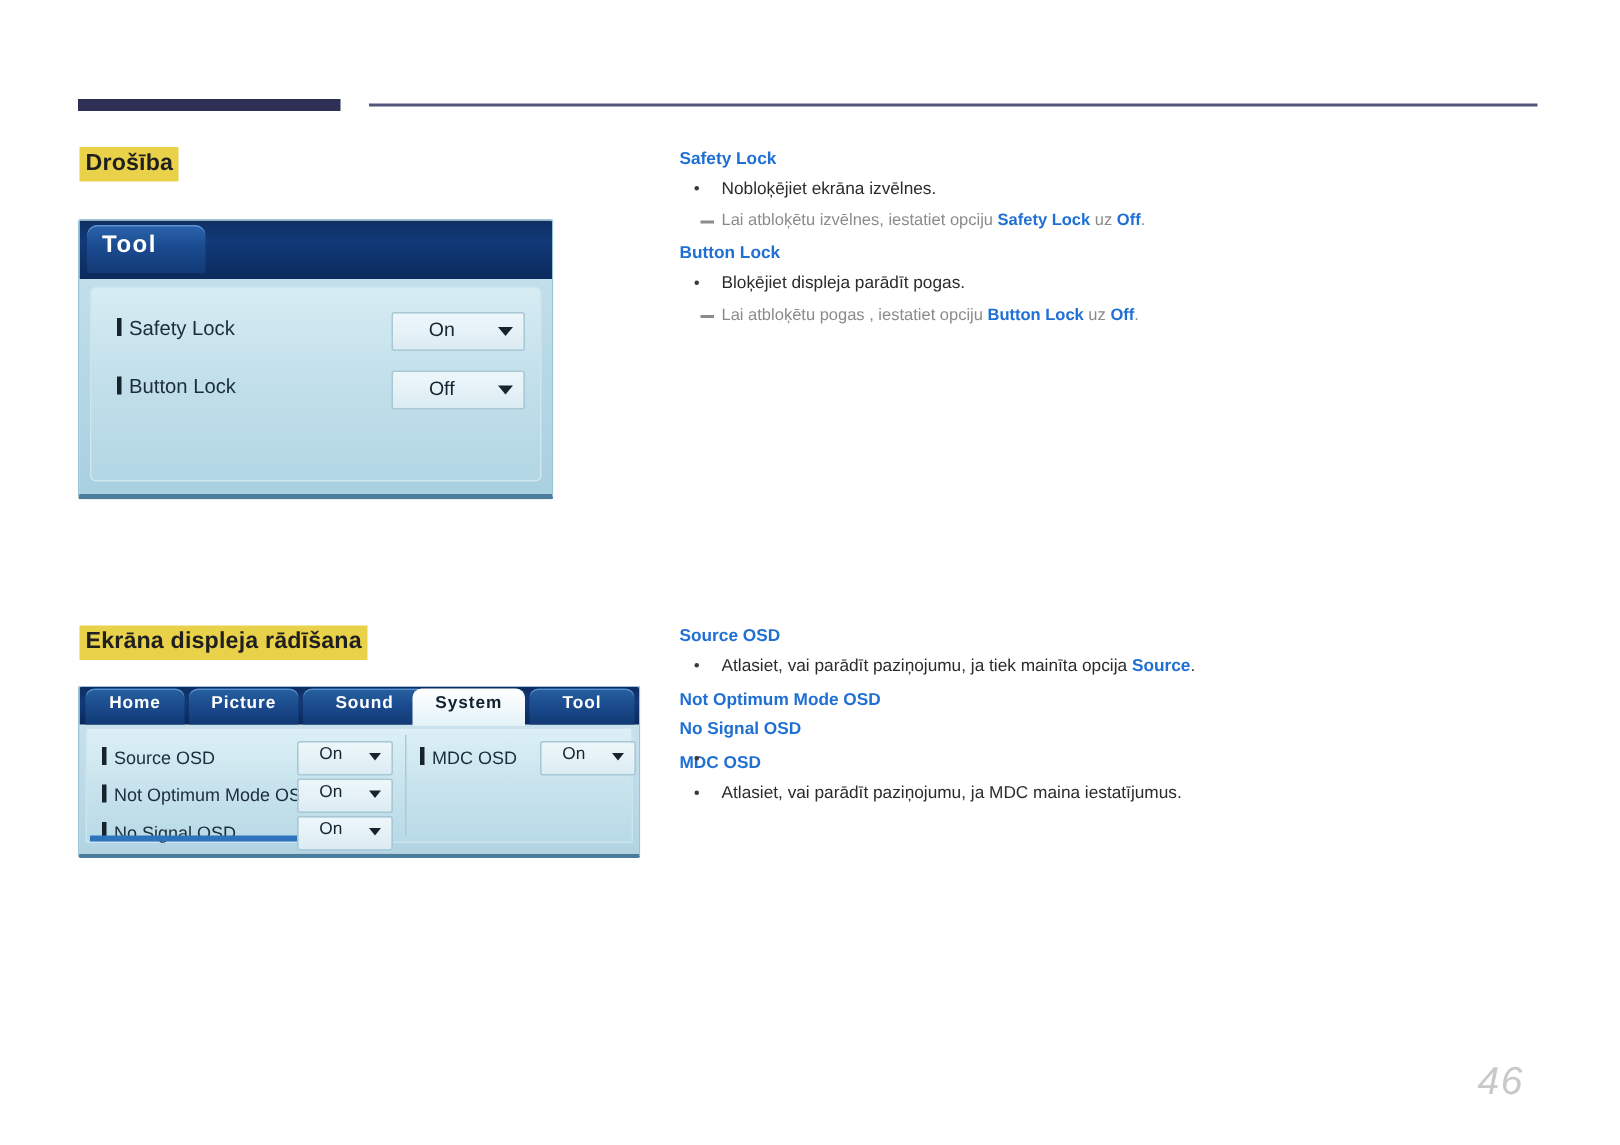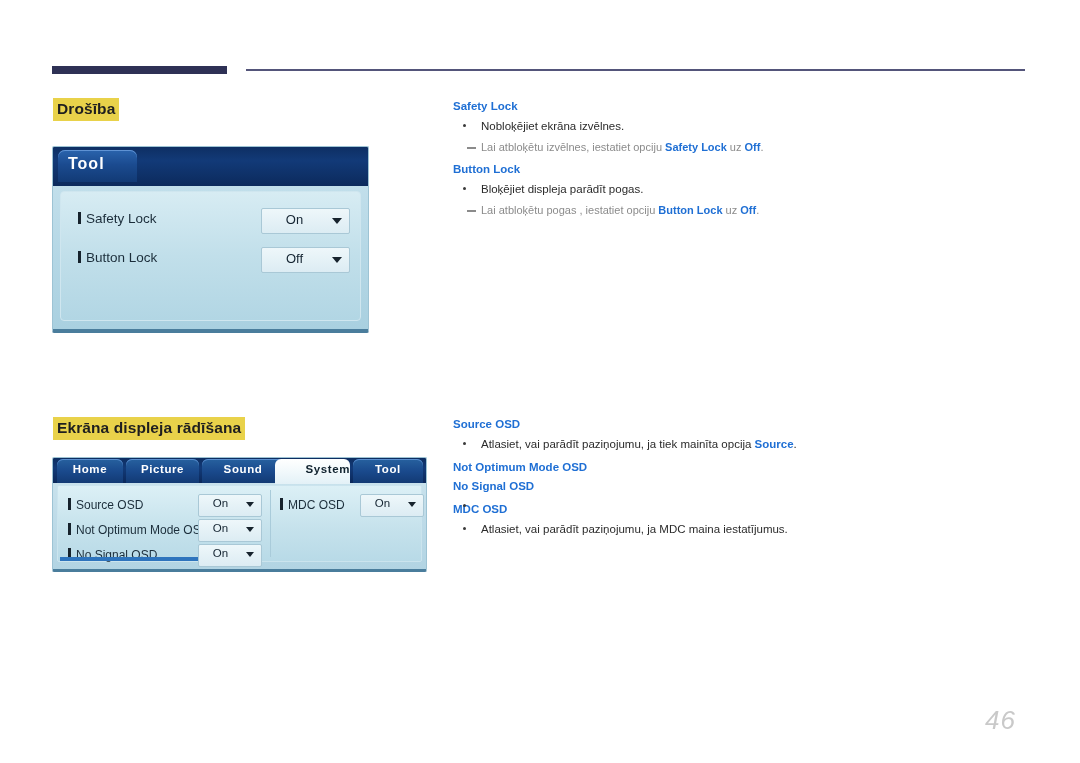--- a/index.html
+++ b/index.html
@@ -189,21 +189,21 @@
     font-size: 11.5px;
     font-weight: bold;
     color: #ffffff;
     letter-spacing: 0.6px;
   }
   #osd-system .tab.active {
     background: linear-gradient(180deg,#ffffff 0%,#f0f8fb 55%,#e3f1f7 100%);
     box-shadow: none;
     height: 25px;
   }
-  #osd-system .tab.active .tab-label { color: #10222e; text-align: right; }
+  #osd-system .tab.active .tab-label { color: #10222e; }
   #osd-system .tab.t0 { left: 4px;   width: 66px; }
   #osd-system .tab.t1 { left: 73px;  width: 73px; }
   #osd-system .tab.t2 { left: 149px; width: 70px; padding-left: 12px; }
   #osd-system .tab.t3 { left: 222px; width: 75px; }
   #osd-system .tab.t4 { left: 300px; width: 70px; }
 
   #osd-system .osd-body2 {
     position: absolute;
     left: 4px;
     top: 27px;

